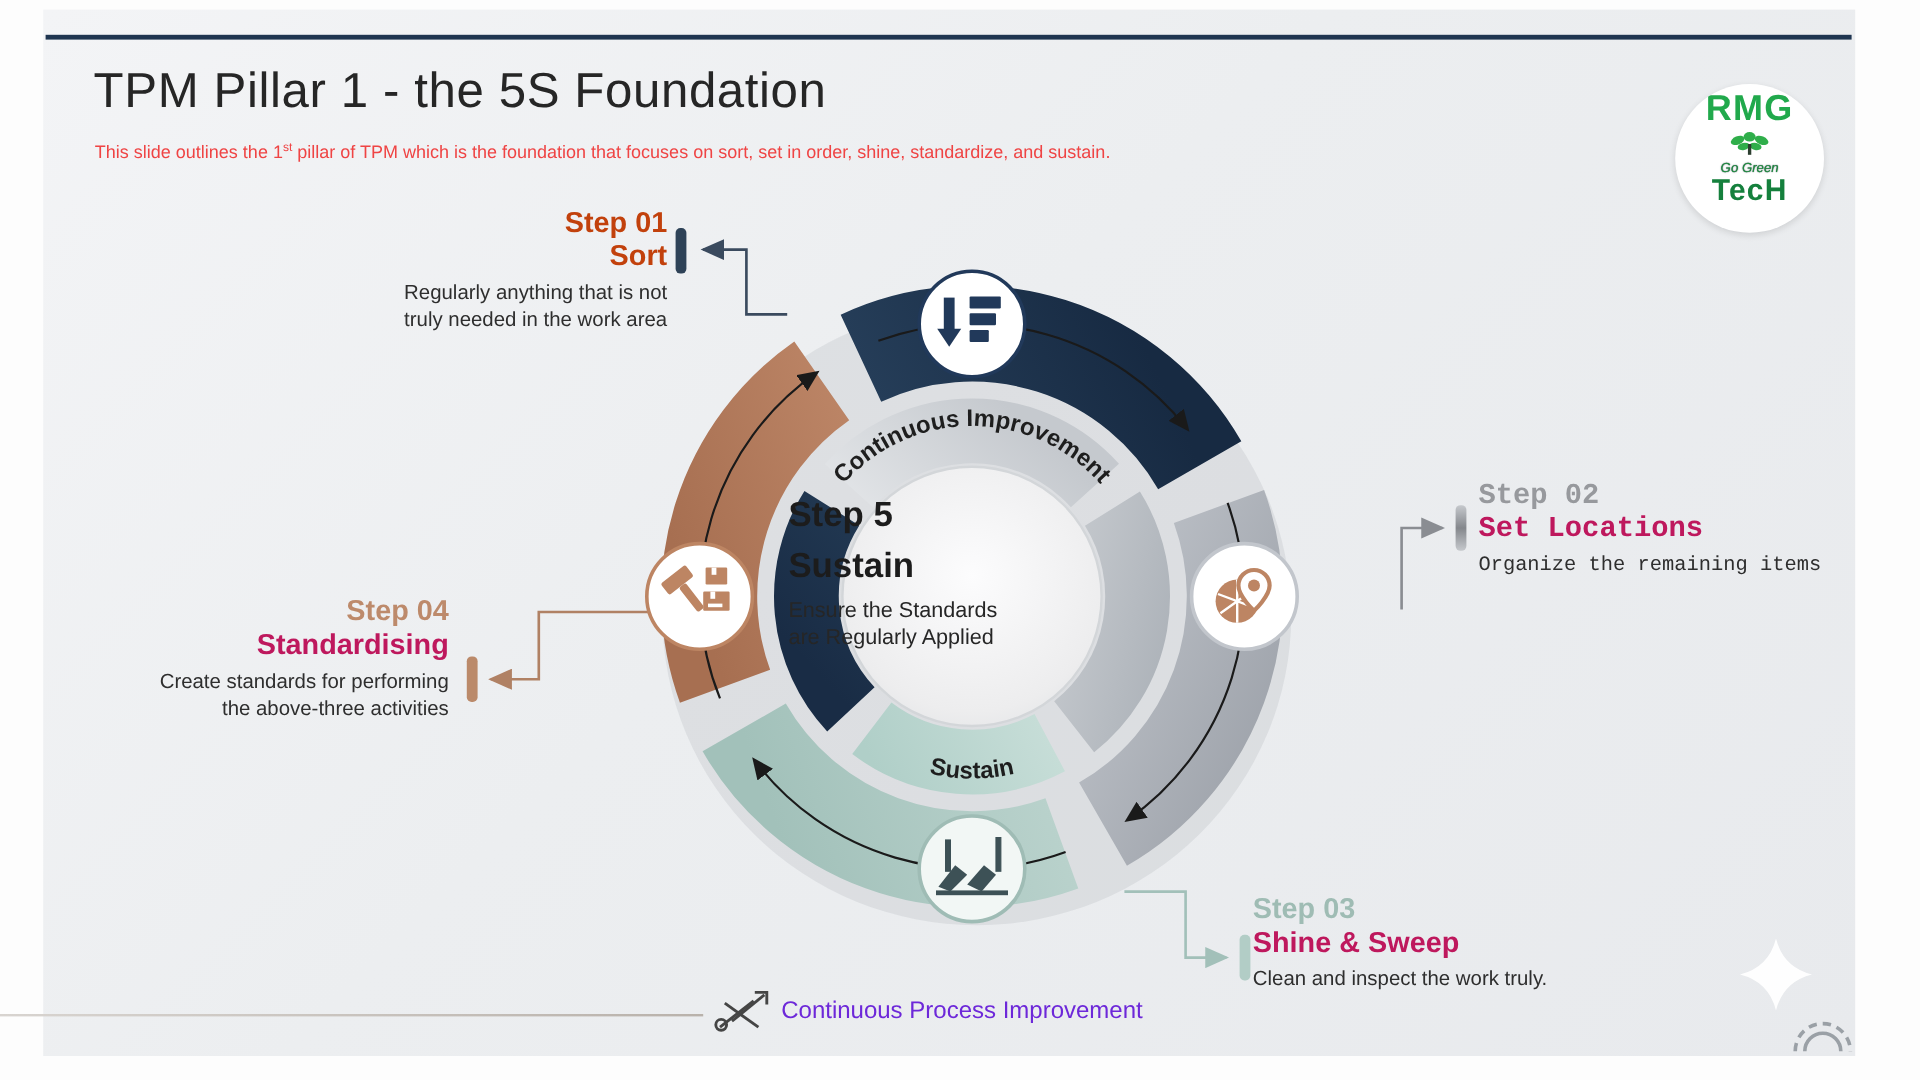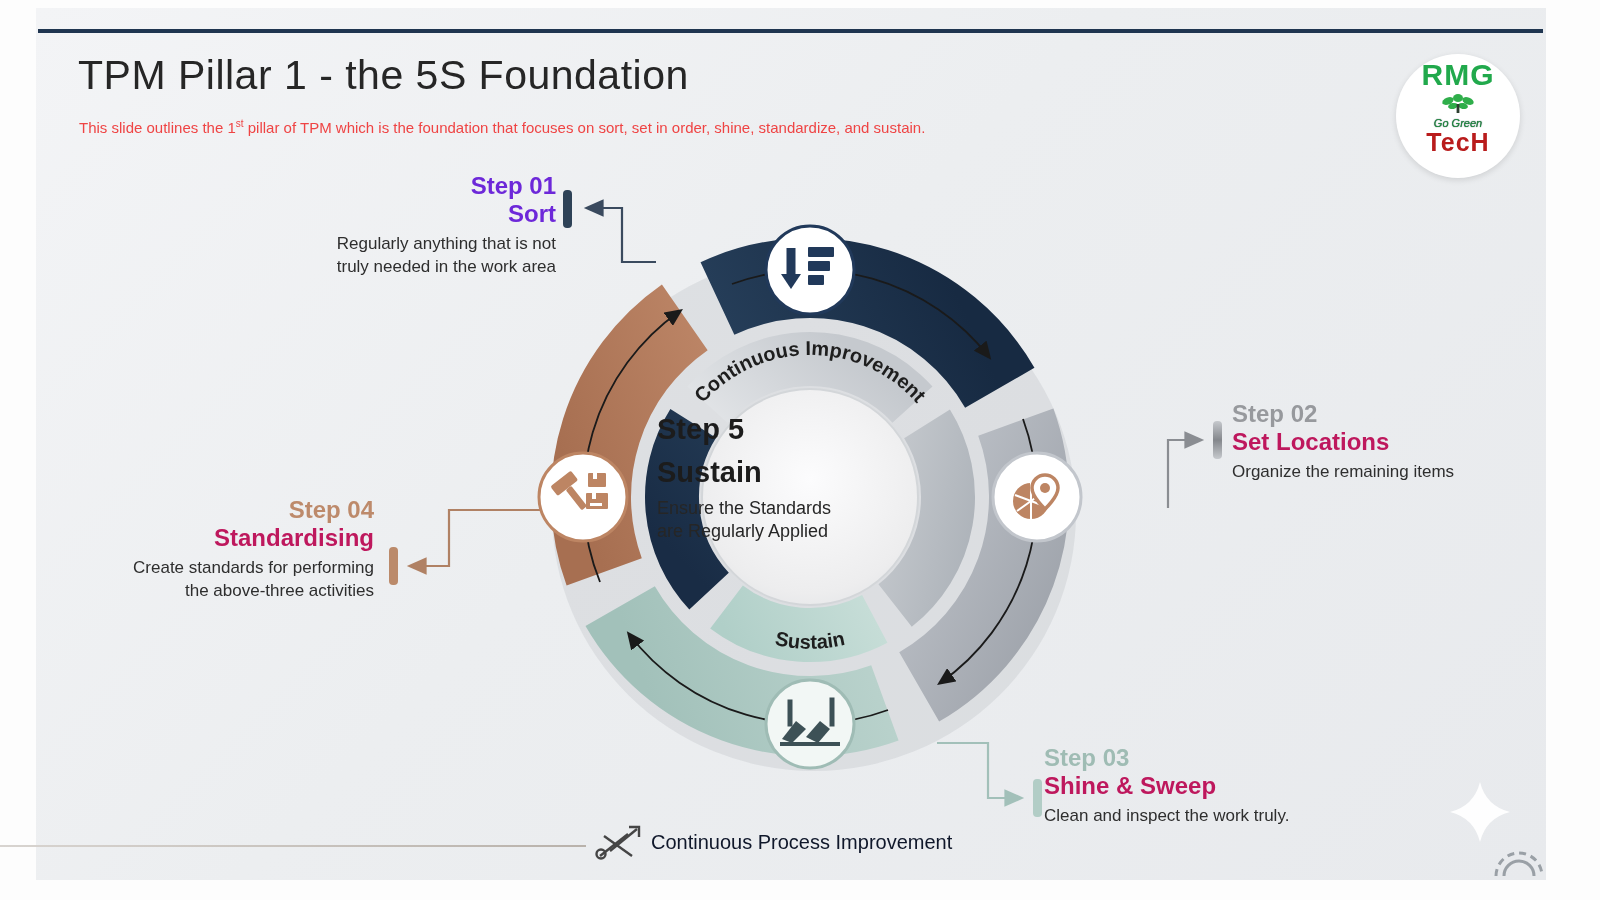--- a/index.html
+++ b/index.html
@@ -11,37 +11,37 @@
     background:linear-gradient(90deg,#d8d4d0,#b9b2ab);}
   .abs{position:absolute;}
   #page-title{left:78px;top:52px;font-size:41px;letter-spacing:.5px;color:#262626;font-weight:400;}
   #page-subtitle{left:79px;top:118px;font-size:15px;color:#ef4444;font-weight:500;}
   #page-subtitle sup{font-size:10px;}
   .step-block{position:absolute;line-height:1.18;}
   .step-label{font-size:24px;font-weight:bold;}
   .step-title{font-size:24px;font-weight:bold;color:#be185d;}
   .step-desc{font-size:17px;color:#2e2e2e;margin-top:4px;line-height:1.35;}
   #step1-block{top:172px;right:1044px;text-align:right;}
-  #step1-block .step-label,#step1-block .step-title{color:#6d28d9;}
-  #step2-block{left:1232px;top:400px;text-align:left;}
+  #step1-block .step-label,#step1-block .step-title{color:#c2410c;}
+  #step2-block{left:1232px;top:400px;text-align:left;font-family:Liberation Mono, monospace;}
   #step2-block .step-label{color:#97999d;}
   #step3-block{left:1044px;top:744px;text-align:left;}
   #step3-block .step-label{color:#9fbcb4;}
   #step4-block{top:496px;right:1226px;text-align:right;}
   #step4-block .step-label{color:#bd8a6b;}
   #center-text{left:657px;top:413px;width:306px;text-align:left;color:#1c1c1c;}
   #center-text .c1{font-size:29px;font-weight:bold;margin-bottom:10px;}
   #center-text .c2{font-size:29px;font-weight:bold;margin-bottom:8px;}
   #center-text .c3{font-size:18px;line-height:1.3;color:#262626;}
-  #footer-caption{left:651px;top:831px;font-size:20px;color:#0f172a;}
-  #logo{left:1396px;top:54px;width:124px;height:124px;border-radius:50%;background:#fff;
+  #footer-caption{left:651px;top:831px;font-size:20px;color:#6d28d9;}
+  #logo{left:1396px;top:70px;width:124px;height:124px;border-radius:50%;background:#fff;
     box-shadow:0 2px 6px rgba(0,0,0,.12);text-align:center;overflow:hidden;}
   #logo .l1{font-size:30px;font-weight:bold;color:#21a94c;letter-spacing:1px;margin-top:4px;}
   #logo .l2{font-size:11px;font-style:italic;font-weight:normal;color:#1f8f3e;text-shadow:0 0 1px #123;line-height:1;}
-  #logo .l3{font-size:25px;font-weight:bold;color:#b91c1c;letter-spacing:1px;line-height:1.1;}
+  #logo .l3{font-size:25px;font-weight:bold;color:#15803d;letter-spacing:1px;line-height:1.1;}
   svg text{font-family:"Liberation Sans",sans-serif;}
 </style>
 </head>
 <body>
 
 <div id="stage">
   <div id="slide-bg"></div>
   <div id="top-rule"></div>
   <div id="bottom-left-rule"></div>
 

